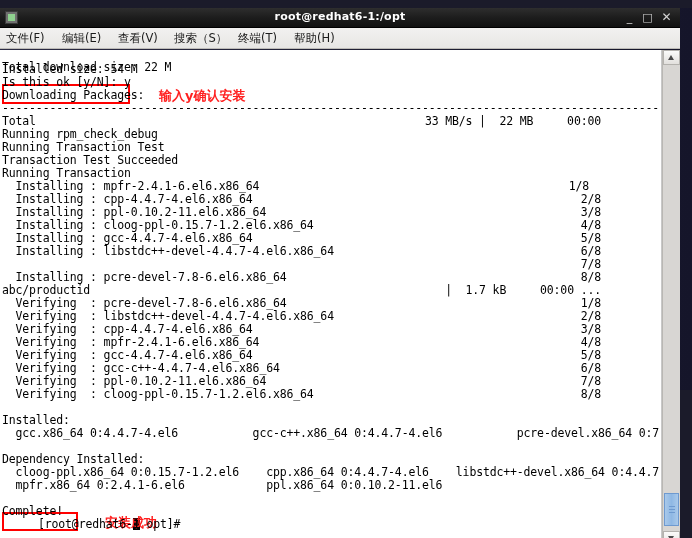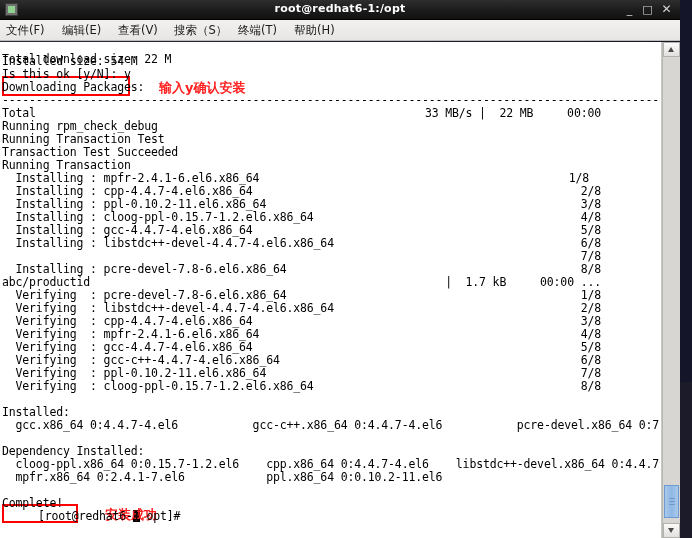--- a/index.html
+++ b/index.html
@@ -10,21 +10,21 @@
   body {
     width: 692px;
     height: 538px;
     overflow: hidden;
     font-family: "DejaVu Sans Mono", monospace;
   }
 
   
   #window {
     position: absolute;
-    left: 0; top: 0;
+    left: 0; top: 8px;
     width: 692px;
     height: 382px;
     background: linear-gradient(90deg,#2b2b44 0%, #1e1e32 60%, #15152a 100%);
     box-sizing: border-box;
   }
 
   
   #titlebar {
     position: absolute;
     left: 0; top: 0;
@@ -259,21 +259,21 @@
       <div class="tline" style="top: 273px;">  Verifying  : cpp-4.4.7-4.el6.x86_64</div>
       <div class="tline" style="top: 286px;">  Verifying  : mpfr-2.4.1-6.el6.x86_64</div>
       <div class="tline" style="top: 299px;">  Verifying  : gcc-4.4.7-4.el6.x86_64</div>
       <div class="tline" style="top: 312px;">  Verifying  : gcc-c++-4.4.7-4.el6.x86_64</div>
       <div class="tline" style="top: 325px;">  Verifying  : ppl-0.10.2-11.el6.x86_64</div>
       <div class="tline" style="top: 338px;">  Verifying  : cloog-ppl-0.15.7-1.2.el6.x86_64</div>
       <div class="tline" style="top: 364px;">Installed:</div>
       <div class="tline" style="top: 377px;">  gcc.x86_64 0:4.4.7-4.el6           gcc-c++.x86_64 0:4.4.7-4.el6           pcre-devel.x86_64 0:7.8-6.el6</div>
       <div class="tline" style="top: 403px;">Dependency Installed:</div>
       <div class="tline" style="top: 416px;">  cloog-ppl.x86_64 0:0.15.7-1.2.el6    cpp.x86_64 0:4.4.7-4.el6    libstdc++-devel.x86_64 0:4.4.7-4.el6</div>
-      <div class="tline" style="top: 429px;">  mpfr.x86_64 0:2.4.1-7.el6            ppl.x86_64 0:0.10.2-11.el6</div>
+      <div class="tline" style="top: 429px;">  mpfr.x86_64 0:2.4.1-6.el6            ppl.x86_64 0:0.10.2-11.el6</div>
       <div class="tline" style="top: 455px;">Complete!</div>
       <div class="tline" style="top: 468px; padding-left: 36px;">[root@redhat6-1 opt]# </div>
       <div class="tright" style="top: 65px; right: 60px;">33 MB/s |  22 MB     00:00</div>
       <div class="tright" style="top: 130px; right: 72px;">1/8</div>
       <div class="tright" style="top: 143px; right: 60px;">2/8</div>
       <div class="tright" style="top: 156px; right: 60px;">3/8</div>
       <div class="tright" style="top: 169px; right: 60px;">4/8</div>
       <div class="tright" style="top: 182px; right: 60px;">5/8</div>
       <div class="tright" style="top: 195px; right: 60px;">6/8</div>
       <div class="tright" style="top: 208px; right: 60px;">7/8</div>

